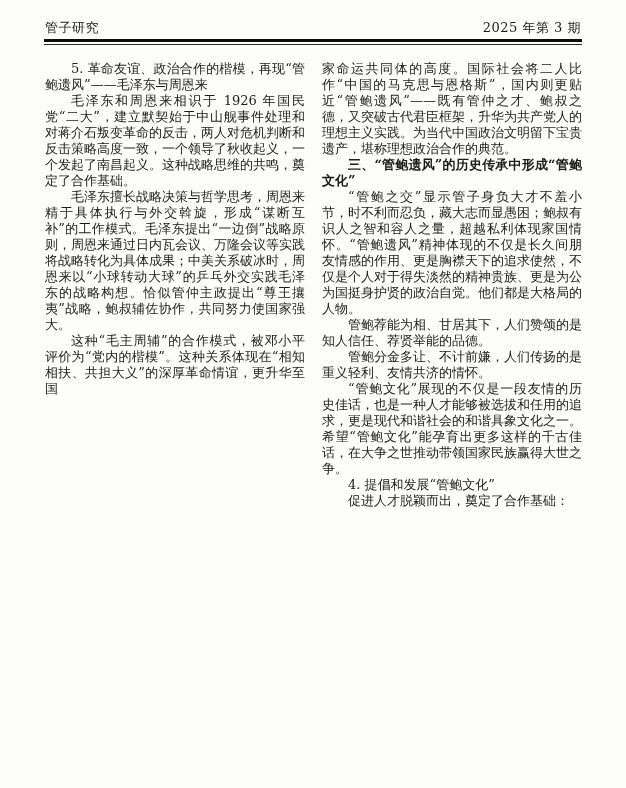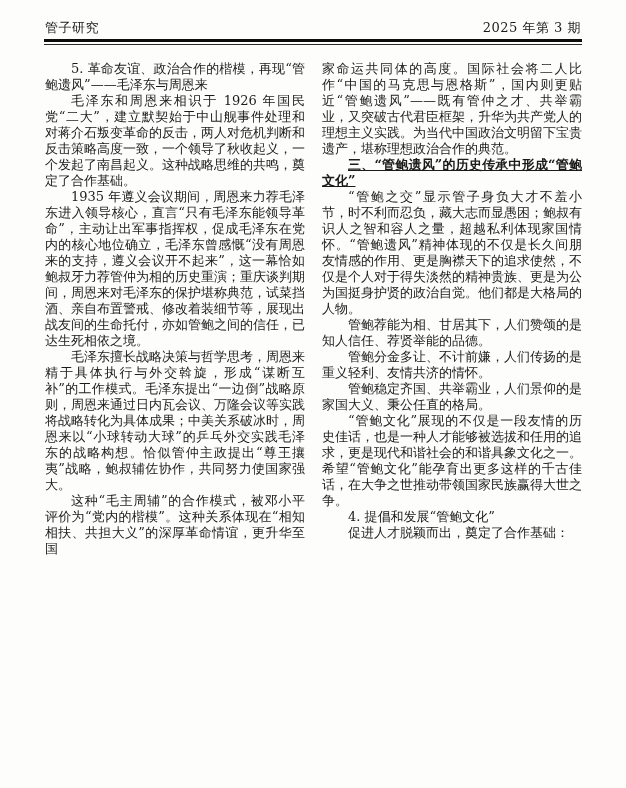--- a/index.html
+++ b/index.html
@@ -49,51 +49,49 @@
   }
   .col p {
     margin: 0;
     font-size: 13px;
     line-height: 16px;
     text-align: justify;
     text-justify: inter-ideograph;
     word-break: break-all;
   }
   .col p.indent { text-indent: 2em; }
-  .col p.bold { font-weight: bold; text-decoration: underline; }
+  .col p.bold { font-weight: bold; }
 </style>
 </head>
 <body>
 
 <div class="page">
 
   <div class="running-head">
     <span>管子研究</span>
     <span>2025 年第 3 期</span>
   </div>
 
   <div class="head-rule"></div>
 
   <div class="content">
 
     <div class="col">
       <p class="indent">5. 革命友谊、政治合作的楷模，再现“管鲍遗风”——毛泽东与周恩来</p>
       <p class="indent">毛泽东和周恩来相识于 1926 年国民党“二大”，建立默契始于中山舰事件处理和对蒋介石叛变革命的反击，两人对危机判断和反击策略高度一致，一个领导了秋收起义，一个发起了南昌起义。这种战略思维的共鸣，奠定了合作基础。</p>
-      <p class="indent">1935 年遵义会议期间，周恩来力荐毛泽东进入领导核心，直言“只有毛泽东能领导革命”，主动让出军事指挥权，促成毛泽东在党内的核心地位确立，毛泽东曾感慨“没有周恩来的支持，遵义会议开不起来”，这一幕恰如鲍叔牙力荐管仲为相的历史重演；重庆谈判期间，周恩来对毛泽东的保护堪称典范，试菜挡酒、亲自布置警戒、修改着装细节等，展现出战友间的生命托付，亦如管鲍之间的信任，已达生死相依之境。</p>
       <p class="indent">毛泽东擅长战略决策与哲学思考，周恩来精于具体执行与外交斡旋，形成“谋断互补”的工作模式。毛泽东提出“一边倒”战略原则，周恩来通过日内瓦会议、万隆会议等实践将战略转化为具体成果；中美关系破冰时，周恩来以“小球转动大球”的乒乓外交实践毛泽东的战略构想。恰似管仲主政提出“尊王攘夷”战略，鲍叔辅佐协作，共同努力使国家强大。</p>
       <p class="indent">这种“毛主周辅”的合作模式，被邓小平评价为“党内的楷模”。这种关系体现在“相知相扶、共担大义”的深厚革命情谊，更升华至国</p>
     </div>
 
     <div class="col">
-      <p>家命运共同体的高度。国际社会将二人比作“中国的马克思与恩格斯”，国内则更贴近“管鲍遗风”——既有管仲之才、共举霸业，又突破古代君臣框架，升华为共产党人的理想主义实践。为当代中国政治文明留下宝贵遗产，堪称理想政治合作的典范。</p>
+      <p>家命运共同体的高度。国际社会将二人比作“中国的马克思与恩格斯”，国内则更贴近“管鲍遗风”——既有管仲之才、鲍叔之德，又突破古代君臣框架，升华为共产党人的理想主义实践。为当代中国政治文明留下宝贵遗产，堪称理想政治合作的典范。</p>
       <p class="indent bold">三、“管鲍遗风”的历史传承中形成“管鲍文化”</p>
       <p class="indent">“管鲍之交”显示管子身负大才不羞小节，时不利而忍负，藏大志而显愚困；鲍叔有识人之智和容人之量，超越私利体现家国情怀。“管鲍遗风”精神体现的不仅是长久间朋友情感的作用、更是胸襟天下的追求使然，不仅是个人对于得失淡然的精神贵族、更是为公为国挺身护贤的政治自觉。他们都是大格局的人物。</p>
       <p class="indent">管鲍荐能为相、甘居其下，人们赞颂的是知人信任、荐贤举能的品德。</p>
       <p class="indent">管鲍分金多让、不计前嫌，人们传扬的是重义轻利、友情共济的情怀。</p>
-      <p class="indent">管鲍稳定齐国、共举霸业，人们景仰的是家国大义、秉公任直的格局。</p>
       <p class="indent">“管鲍文化”展现的不仅是一段友情的历史佳话，也是一种人才能够被选拔和任用的追求，更是现代和谐社会的和谐具象文化之一。希望“管鲍文化”能孕育出更多这样的千古佳话，在大争之世推动带领国家民族赢得大世之争。</p>
       <p class="indent">4. 提倡和发展“管鲍文化”</p>
       <p class="indent">促进人才脱颖而出，奠定了合作基础：</p>
     </div>
 
   </div>
 
 </div>
 
 </body></html>

